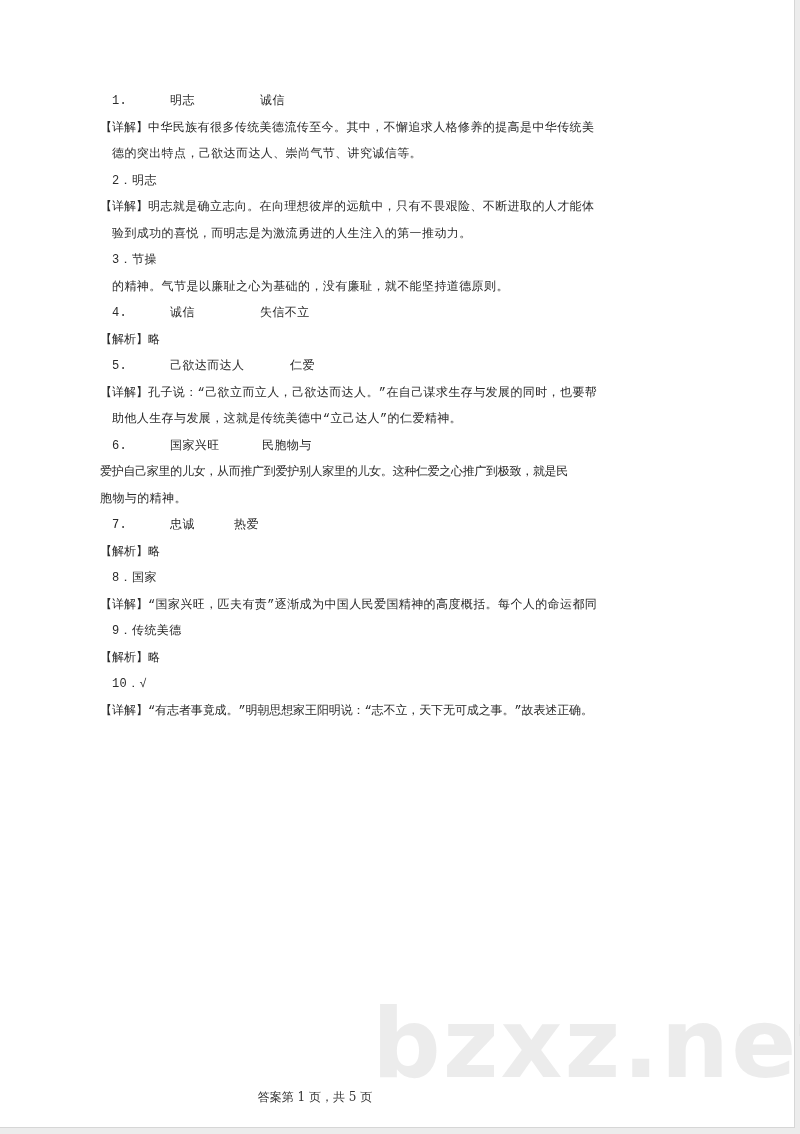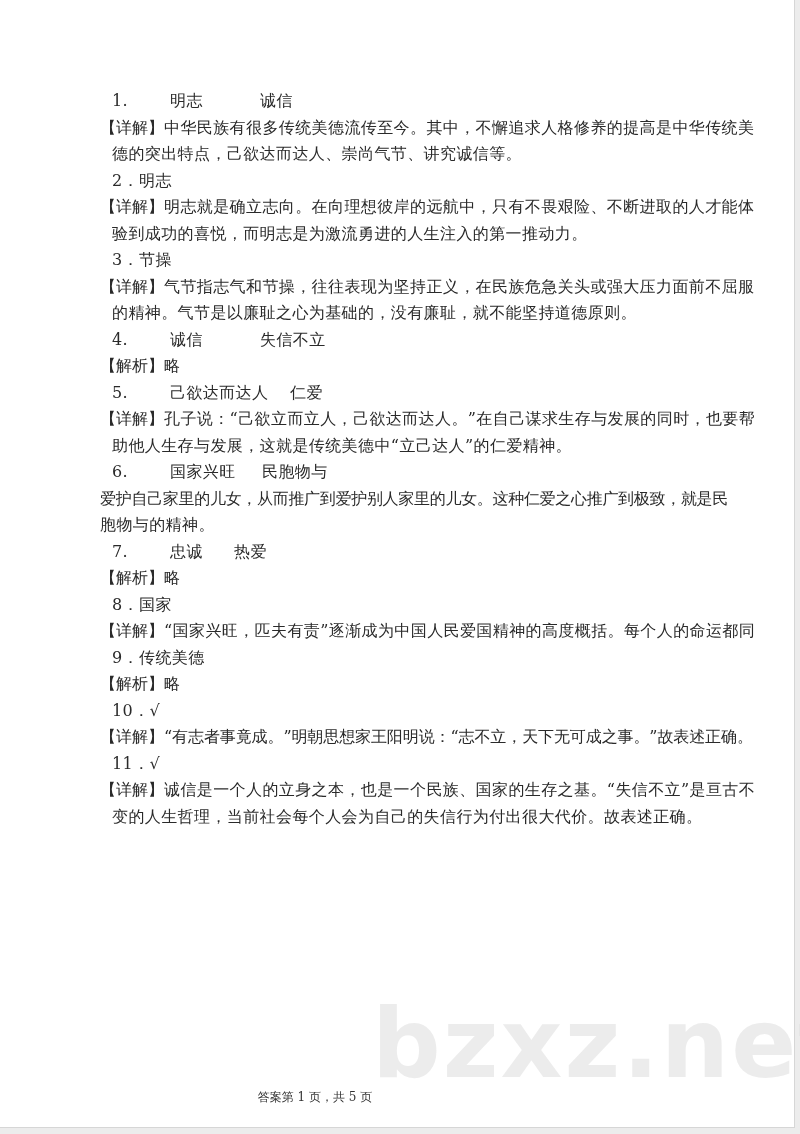--- a/index.html
+++ b/index.html
@@ -26,25 +26,26 @@
       border-bottom: 1px solid #d6d6d6;
       box-sizing: border-box;
     }
     .content {
       position: absolute;
       left: 112px;
       top: 88px;
       width: 578px;
     }
     .line {
-      font-size: 16px;
+      font-size: 12px;
       line-height: 26.5px;
       height: 26.5px;
       white-space: nowrap;
       letter-spacing: 0.4px;
+      font-family: Liberation Mono, monospace;
     }
     .q-num {
       display: inline-block;
     }
     .q-num.spaced {
       width: 58px;
     }
     .ans {
       display: inline-block;
     }
@@ -98,21 +99,20 @@
         <span class="q-num">2．</span><span class="ans">明志</span>
       </div>
       <div class="line" style="margin-left:-12px"><span class="tag">【详解】</span><span>明志就是确立志向。在向理想彼岸的远航中，只有不畏艰险、不断进取的人才能体</span></div>
       <div class="line"><span>验到成功的喜悦，而明志是为激流勇进的人生注入的第一推动力。</span></div>
     </div>
 
     <div class="block">
       <div class="line">
         <span class="q-num">3．</span><span class="ans">节操</span>
       </div>
-      <div class="line" style="margin-left:-12px"><span class="tag">【详解】</span><span>气节指志气和节操，往往表现为坚持正义，在民族危急关头或强大压力面前不屈服</span></div>
       <div class="line"><span>的精神。气节是以廉耻之心为基础的，没有廉耻，就不能坚持道德原则。</span></div>
     </div>
 
     <div class="block">
       <div class="line">
         <span class="q-num spaced">4.</span><span class="ans gap">诚信</span><span class="ans">失信不立</span>
       </div>
       <div class="line" style="margin-left:-12px"><span class="tag">【解析】</span><span>略</span></div>
     </div>
 
@@ -153,26 +153,19 @@
       <div class="line" style="margin-left:-12px"><span class="tag">【解析】</span><span>略</span></div>
     </div>
 
     <div class="block">
       <div class="line">
         <span class="q-num">10．</span><span class="ans">√</span>
       </div>
       <div class="line" style="margin-left:-12px;letter-spacing:-0.1px"><span class="tag">【详解】</span><span>“有志者事竟成。”明朝思想家王阳明说：“志不立，天下无可成之事。”故表述正确。</span></div>
     </div>
 
-    <div class="block">
-      <div class="line">
-        <span class="q-num">11．</span><span class="ans">√</span>
-      </div>
-      <div class="line" style="margin-left:-12px"><span class="tag">【详解】</span><span>诚信是一个人的立身之本，也是一个民族、国家的生存之基。“失信不立”是亘古不</span></div>
-      <div class="line"><span>变的人生哲理，当前社会每个人会为自己的失信行为付出很大代价。故表述正确。</span></div>
-    </div>
 
   </div>
 
   <div class="watermark">bzxz.net</div>
 
   <div class="footer">答案第 1 页，共 5 页</div>
 </div>
 
 </body></html>

